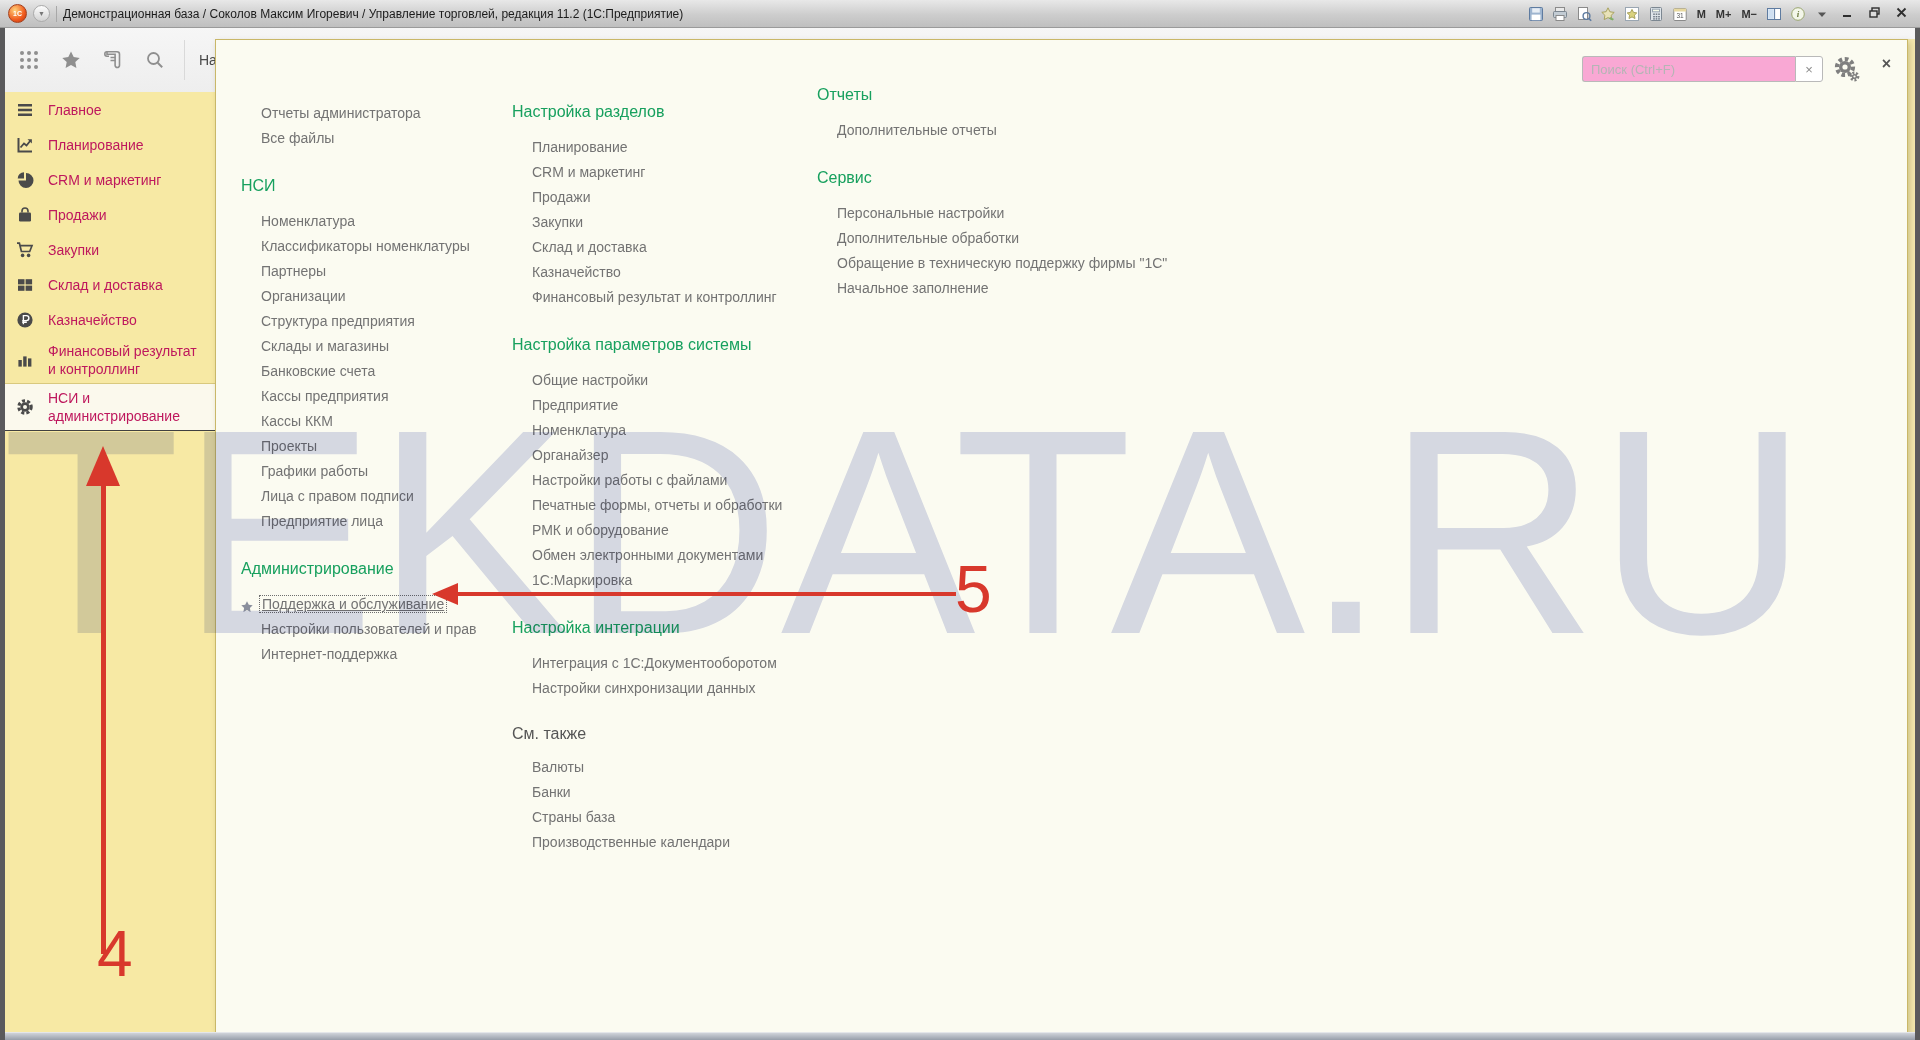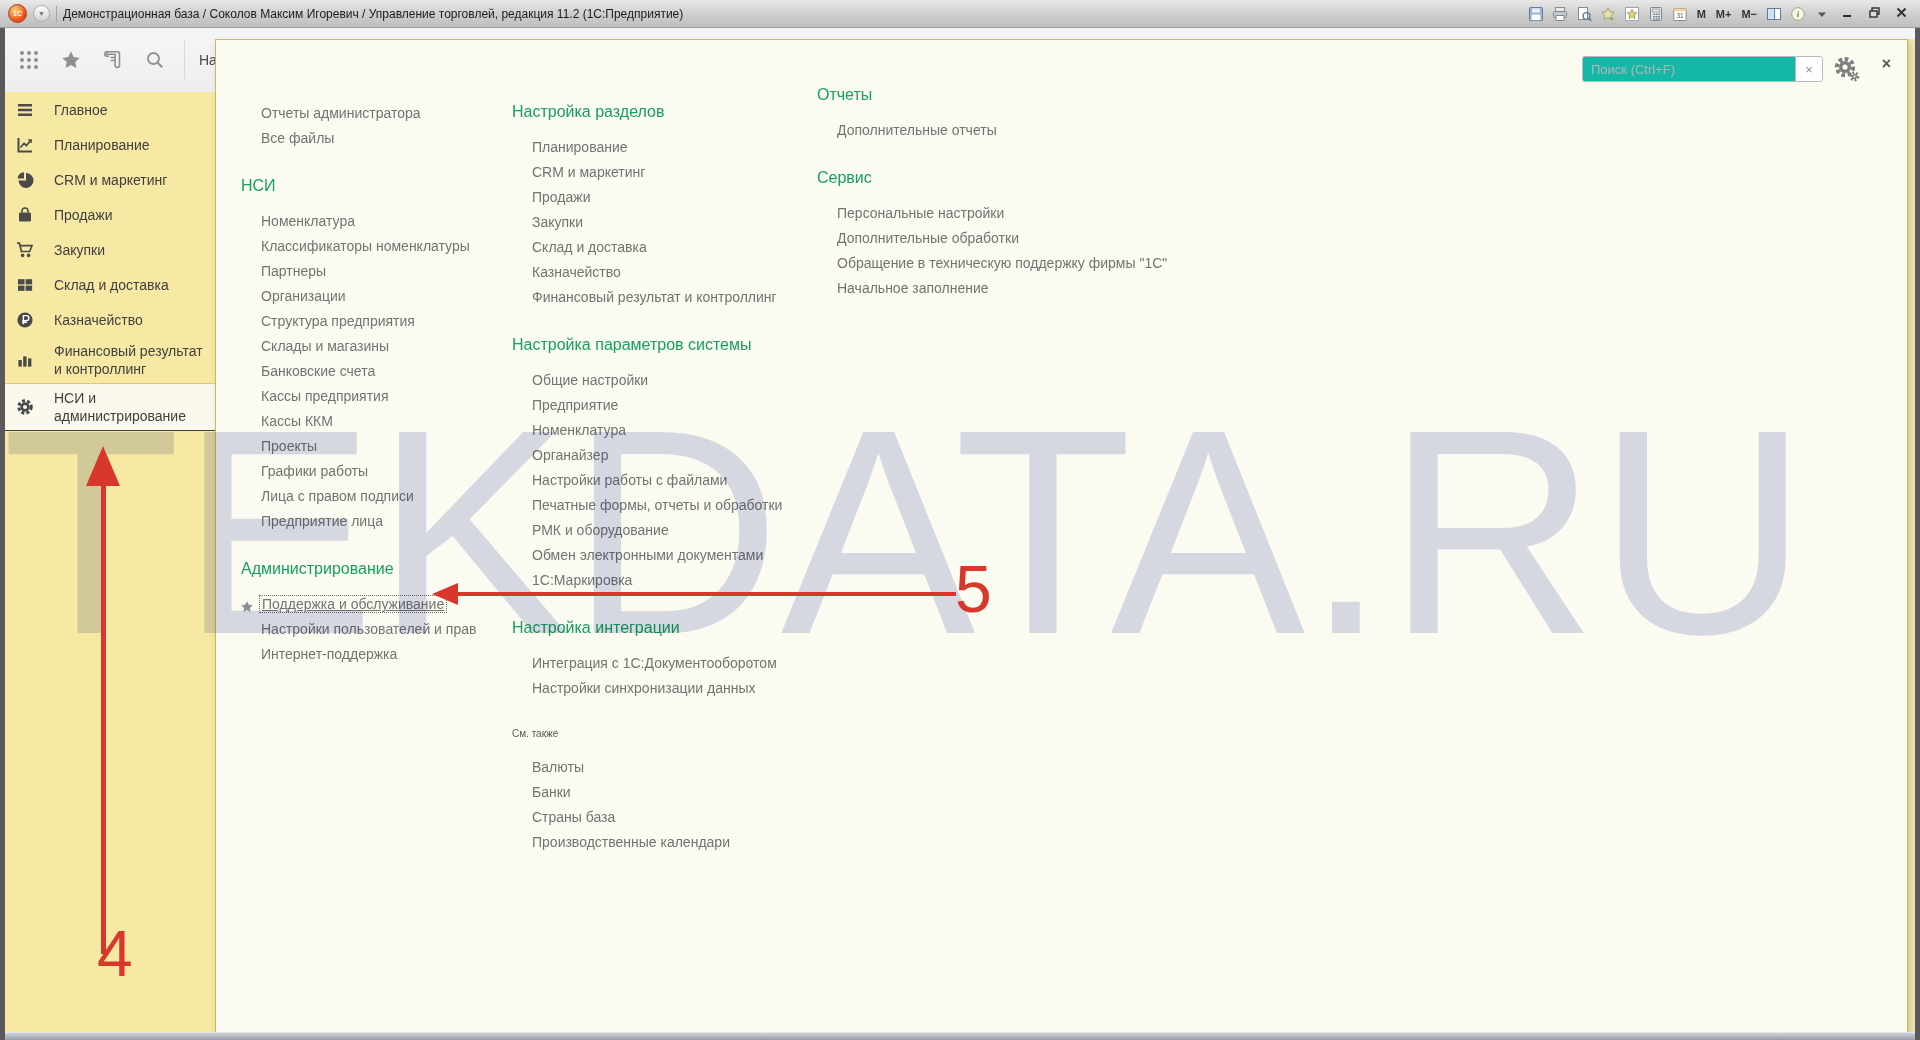--- a/index.html
+++ b/index.html
@@ -29,49 +29,49 @@
   .topbar{position:absolute;left:0;top:27px;width:1920px;height:65px;z-index:1;
     background:linear-gradient(#f6f6f6,#eeeeee);border-bottom:1px solid #d6d6d6;
     display:flex;align-items:center;}
   .topbar .ti{width:26px;height:26px;margin-left:16px;display:flex;align-items:center;justify-content:center;cursor:pointer;}
   .topbar .ti svg{width:22px;height:22px;}
   .top-sep{width:1px;height:40px;background:#d9d9d9;margin-left:16px;}
   .tab-label{font-size:14px;color:#4a4a4a;margin-left:14px;white-space:nowrap;}
 
   
   .sidebar{position:absolute;left:0;top:92px;width:215px;height:940px;z-index:2;background:#f7e9a4;}
-  .side-item{display:flex;align-items:center;min-height:35px;padding-left:15px;gap:19px;cursor:pointer;
-    color:#404040;font-size:14px;line-height:18px;}
+  .side-item{display:flex;align-items:center;min-height:35px;padding-left:15px;gap:13px;cursor:pointer;
+    color:#be185d;font-size:14px;line-height:18px;}
   .side-item .sic{width:20px;height:18px;flex:0 0 20px;display:flex;align-items:center;justify-content:center;}
   .side-item .sic svg{width:18px;height:18px;}
   .side-item .slab{padding-right:8px;}
   .side-item.two{min-height:46px;}
   .side-item.selected{background:#fbf9ed;border-top:1px solid #d9c97e;border-bottom:1px solid #404040;}
 
   
   .panel{position:absolute;left:215px;top:39px;width:1691px;height:993px;z-index:10;
     background:#fbfbf1;border:1px solid #c9b768;box-shadow:2px 3px 6px rgba(90,80,20,.25);}
   .yellow-sliver{position:absolute;left:1907px;top:39px;width:8px;height:993px;background:#f3e8ae;z-index:9;}
 
   .search-wrap{position:absolute;top:16px;right:84px;display:flex;align-items:stretch;height:26px;}
   .search-input{width:196px;height:24px;border:1px solid #b9b9b9;border-right:none;border-radius:3px 0 0 3px;
-    padding:0 8px;font-size:13px;color:#444;background:#14b8a6;outline:none;}
+    padding:0 8px;font-size:13px;color:#444;background:#f9a8d4;outline:none;}
   .search-input::placeholder{color:#b5b5b5;}
   .search-clear{width:26px;border:1px solid #b9b9b9;border-radius:0 3px 3px 0;background:#fff;color:#8a8a8a;
     font-size:13px;display:flex;align-items:center;justify-content:center;cursor:pointer;}
   .panel-gear{position:absolute;top:15px;right:46px;width:28px;height:28px;cursor:pointer;}
   .panel-close{position:absolute;top:16px;right:16px;font-size:16px;font-weight:bold;color:#555;cursor:pointer;line-height:1;}
 
   .col{position:absolute;}
   .col1{left:25px;top:61px;width:260px;}
   .col2{left:296px;top:58px;width:300px;}
   .col3{left:601px;top:41px;width:440px;}
   .hdr{color:#17a05e;font-size:16px;line-height:22px;margin:24px 0 12px;white-space:nowrap;}
   .col .blk:first-child .hdr{margin-top:3px;}
-  .hdr.plain{color:#555;font-size:10px;margin:22px 0 10px;}
+  .hdr.plain{color:#555;font-size:16px;margin:22px 0 10px;}
   .mi{position:relative;line-height:25px;font-size:14px;color:#737373;padding-left:20px;white-space:nowrap;}
   .mi .link{cursor:pointer;}
   .mi.focused .link{border:1px dotted #6e6e6e;text-decoration:underline;padding:0 2px;margin-left:-2px;}
   .mi .starico{position:absolute;left:-1px;top:5px;width:14px;height:14px;}
 
   
   .watermark{position:absolute;left:2px;top:386px;z-index:50;font-size:292px;line-height:1;
     color:#d9dcef;white-space:nowrap;mix-blend-mode:multiply;pointer-events:none;letter-spacing:0;}
   .anno{z-index:60;position:absolute;}
   .a5-line{left:456px;top:592px;width:500px;height:4px;background:#d8382c;}

